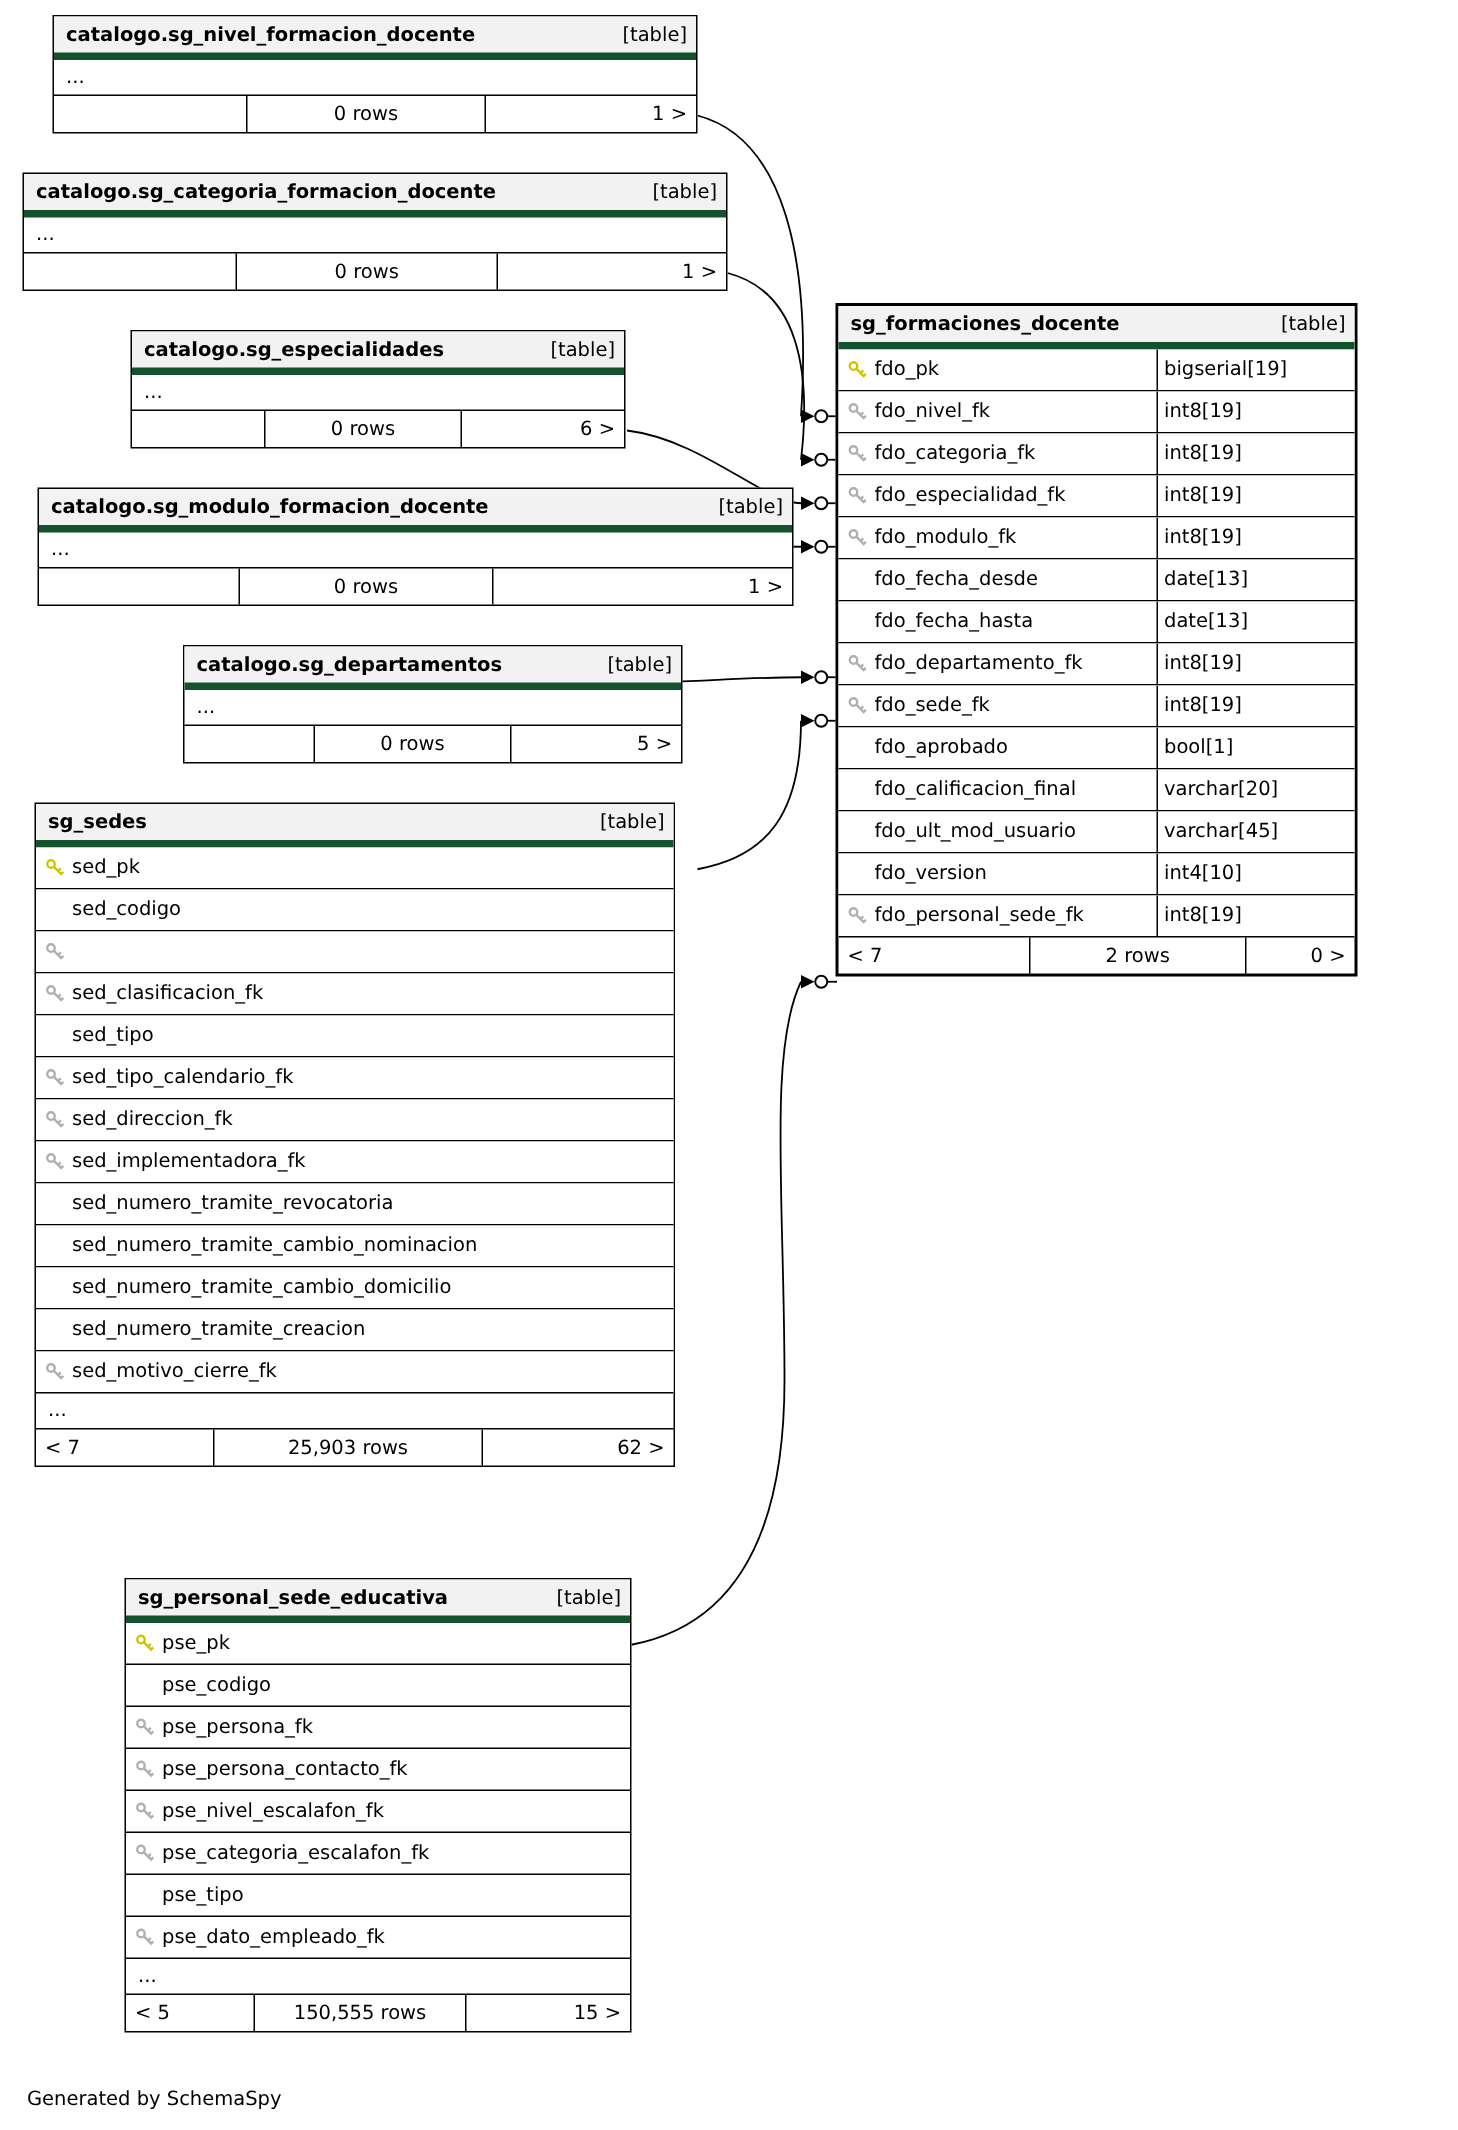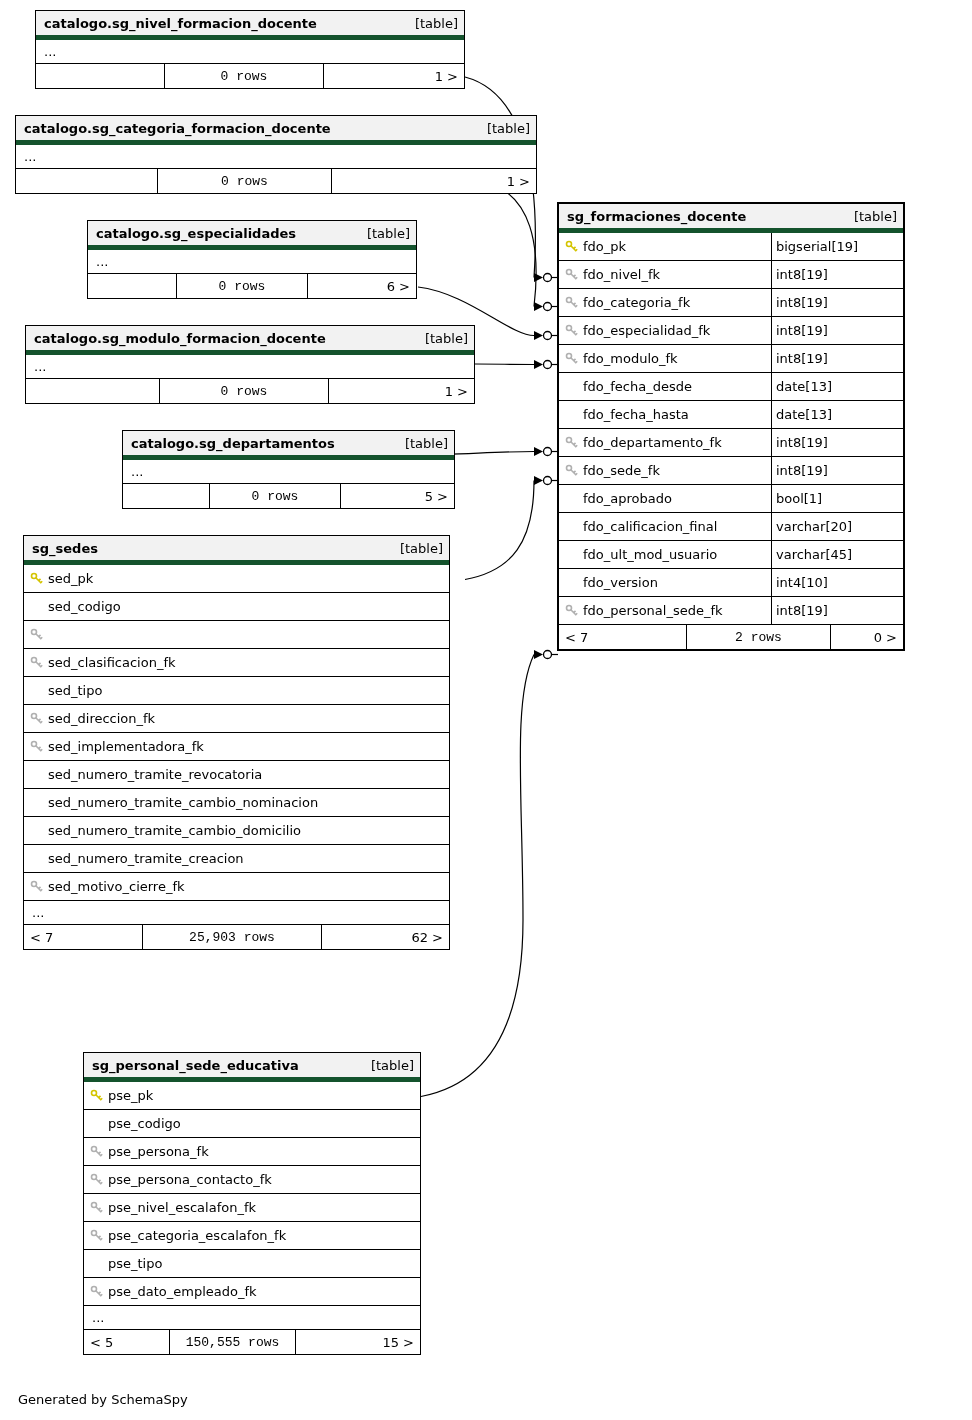--- a/index.html
+++ b/index.html
@@ -36,21 +36,21 @@
     flex:0 0 132px; width:132px; align-self:stretch;
     display:flex; align-items:center; padding-left:4px;
     border-left:1px solid #000; white-space:nowrap;
   }
 
   .t-ellipsis { height:24px; display:flex; align-items:center; padding-left:8px; border-bottom:1px solid #000; }
 
   .t-footer { display:flex; height:24px; }
   .t-footer > div { display:flex; align-items:center; padding:0 6px; white-space:nowrap; }
   .f-prev { justify-content:flex-start; }
-  .f-rows { justify-content:center; border-left:1px solid #000; border-right:1px solid #000;font-family:Liberation Mono, monospace; }
+  .f-rows { justify-content:center; border-left:1px solid #000; border-right:1px solid #000; }
   .f-next { flex:1; justify-content:flex-end; }
 
   .rel-line { fill:none; stroke:#000; stroke-width:1.2; }
   .rel-arrow { fill:#000; stroke:none; }
   .rel-dot { fill:#fff; stroke:#000; stroke-width:1.3; }
   .rel-stub { stroke:#000; stroke-width:1.2; }
 
   #generated-by { position:absolute; left:18px; top:1392px; }
 </style>
 </head>
@@ -109,21 +109,21 @@
       <span class="t-badge">[table]</span>
     </div>
     <div class="t-ellipsis">...</div>
     <div class="t-footer">
       <div class="f-prev" style="width:128px"></div>
       <div class="f-rows" style="width:160px">0 rows</div>
       <div class="f-next">1 &gt;</div>
     </div>
   </div>
 
-  <div class="tbl" style="left:15px;top:115px;width:522px;">
+  <div class="tbl" style="left:15px;top:115px;width:470px;">
     <div class="t-header">
       <span class="t-title">catalogo.sg_categoria_formacion_docente</span>
       <span class="t-badge">[table]</span>
     </div>
     <div class="t-ellipsis">...</div>
     <div class="t-footer">
       <div class="f-prev" style="width:141px"></div>
       <div class="f-rows" style="width:175px">0 rows</div>
       <div class="f-next">1 &gt;</div>
     </div>
@@ -135,21 +135,21 @@
       <span class="t-badge">[table]</span>
     </div>
     <div class="t-ellipsis">...</div>
     <div class="t-footer">
       <div class="f-prev" style="width:88px"></div>
       <div class="f-rows" style="width:132px">0 rows</div>
       <div class="f-next">6 &gt;</div>
     </div>
   </div>
 
-  <div class="tbl" style="left:25px;top:325px;width:450px;">
+  <div class="tbl" style="left:25px;top:325px;width:504px;">
     <div class="t-header">
       <span class="t-title">catalogo.sg_modulo_formacion_docente</span>
       <span class="t-badge">[table]</span>
     </div>
     <div class="t-ellipsis">...</div>
     <div class="t-footer">
       <div class="f-prev" style="width:133px"></div>
       <div class="f-rows" style="width:170px">0 rows</div>
       <div class="f-next">1 &gt;</div>
     </div>
@@ -207,20 +207,29 @@
         <span class="key-slot"></span>
         <span class="col-name">sed_tipo</span>
       </div>
     <div class="t-row">
         <span class="key-slot fk">
           <svg width="13" height="13" viewBox="0 0 13 13" aria-hidden="true">
             <circle cx="4" cy="4" r="2.5" fill="none" stroke="currentColor" stroke-width="1.6"></circle>
             <path d="M5.8 5.8 L11.3 11.3 M8.7 8.7 L10.5 6.9 M10.7 10.7 L12.2 9.2" fill="none" stroke="currentColor" stroke-width="1.6"></path>
           </svg>
         </span>
+        <span class="col-name">sed_tipo_calendario_fk</span>
+      </div>
+    <div class="t-row">
+        <span class="key-slot fk">
+          <svg width="13" height="13" viewBox="0 0 13 13" aria-hidden="true">
+            <circle cx="4" cy="4" r="2.5" fill="none" stroke="currentColor" stroke-width="1.6"></circle>
+            <path d="M5.8 5.8 L11.3 11.3 M8.7 8.7 L10.5 6.9 M10.7 10.7 L12.2 9.2" fill="none" stroke="currentColor" stroke-width="1.6"></path>
+          </svg>
+        </span>
         <span class="col-name">sed_direccion_fk</span>
       </div>
     <div class="t-row">
         <span class="key-slot fk">
           <svg width="13" height="13" viewBox="0 0 13 13" aria-hidden="true">
             <circle cx="4" cy="4" r="2.5" fill="none" stroke="currentColor" stroke-width="1.6"></circle>
             <path d="M5.8 5.8 L11.3 11.3 M8.7 8.7 L10.5 6.9 M10.7 10.7 L12.2 9.2" fill="none" stroke="currentColor" stroke-width="1.6"></path>
           </svg>
         </span>
         <span class="col-name">sed_implementadora_fk</span>
@@ -443,20 +452,20 @@
           <svg width="13" height="13" viewBox="0 0 13 13" aria-hidden="true">
             <circle cx="4" cy="4" r="2.5" fill="none" stroke="currentColor" stroke-width="1.6"></circle>
             <path d="M5.8 5.8 L11.3 11.3 M8.7 8.7 L10.5 6.9 M10.7 10.7 L12.2 9.2" fill="none" stroke="currentColor" stroke-width="1.6"></path>
           </svg>
         </span>
         <span class="col-name">pse_dato_empleado_fk</span>
       </div>
     <div class="t-ellipsis">...</div>
     <div class="t-footer">
       <div class="f-prev" style="width:85px">&lt; 5</div>
-      <div class="f-rows" style="width:127px">150,555 rows</div>
+      <div class="f-rows" style="width:142px">150,555 rows</div>
       <div class="f-next">15 &gt;</div>
     </div>
   </div>
 
   <div id="generated-by">Generated by SchemaSpy</div>
 
 </div>
 
 </body></html>

